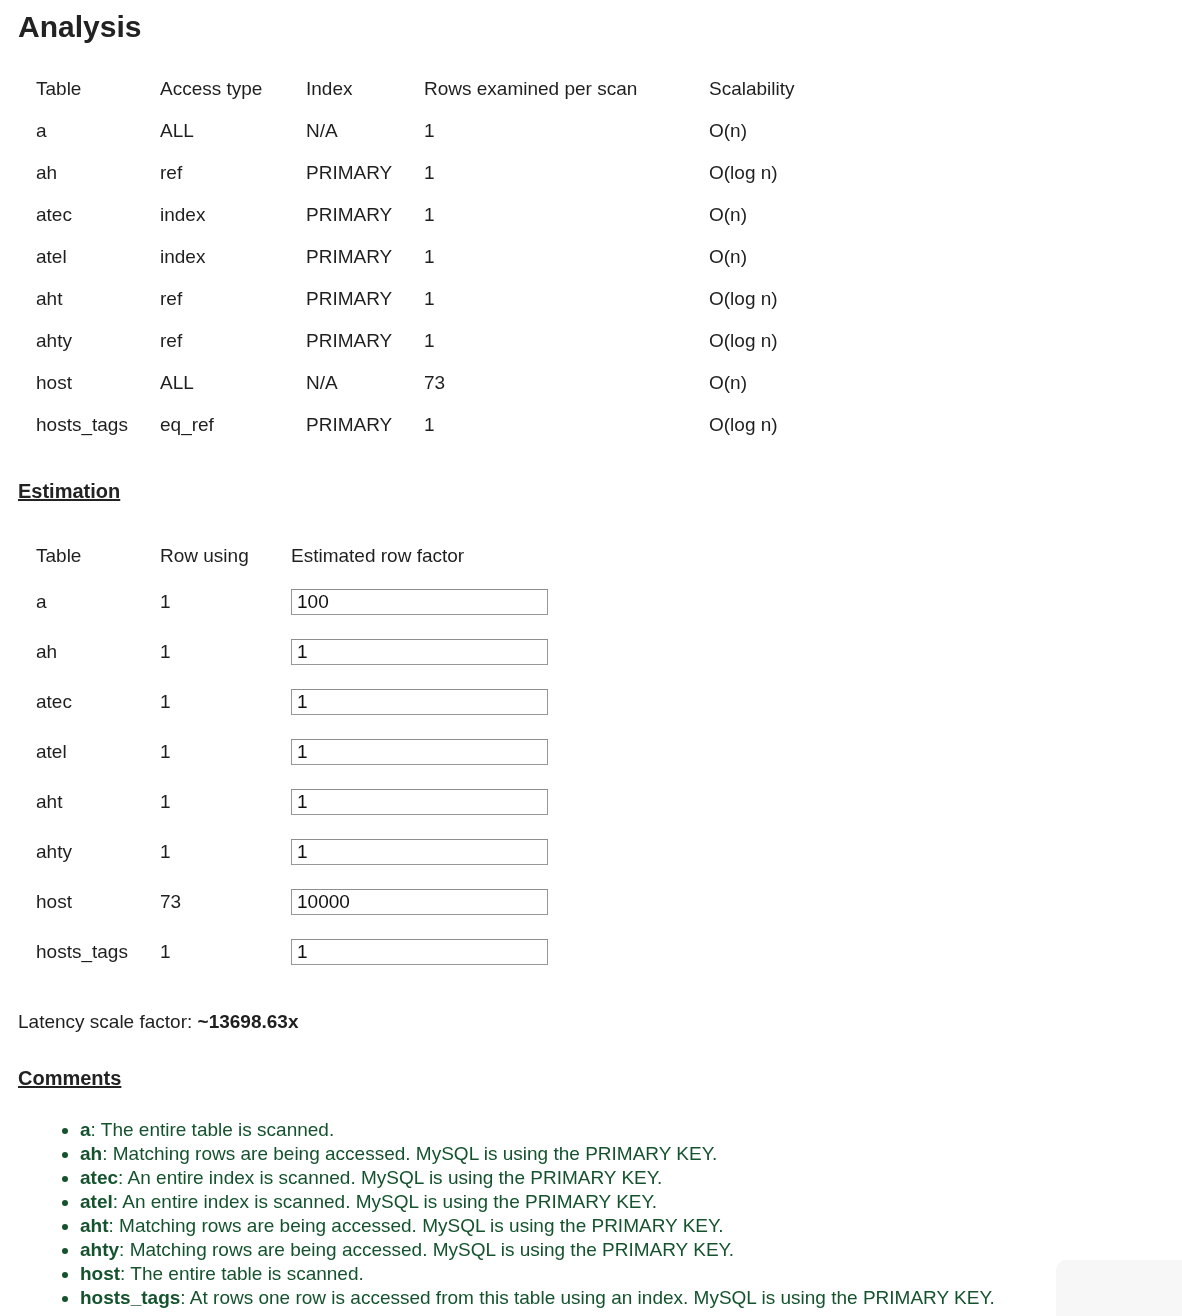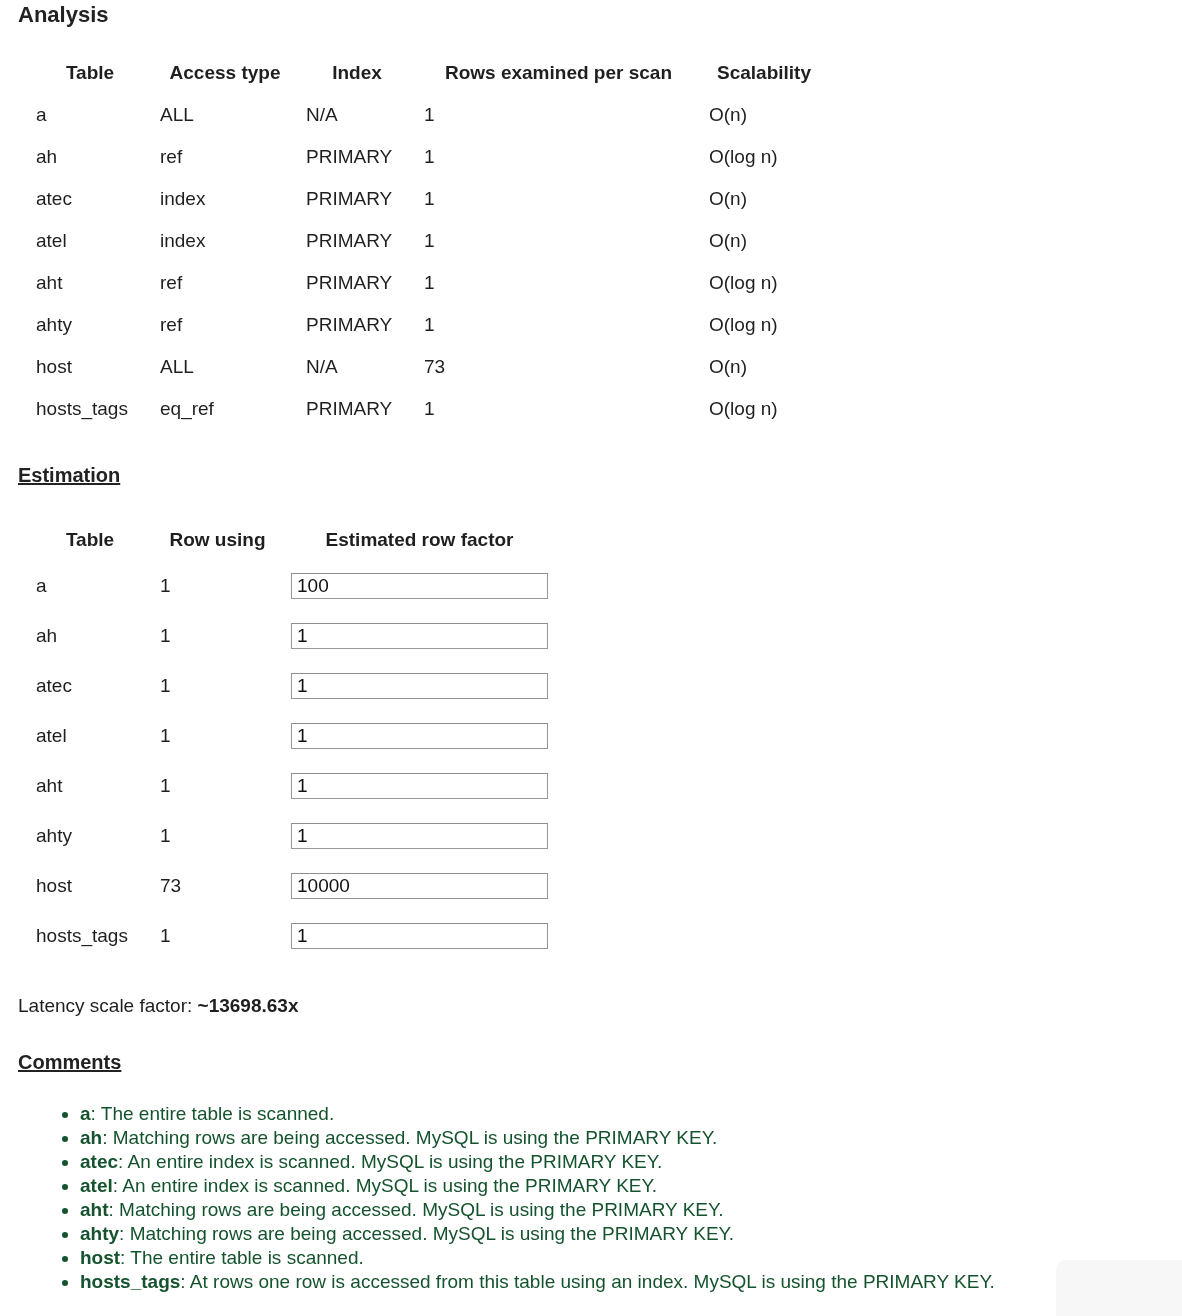--- a/index.html
+++ b/index.html
@@ -6,40 +6,40 @@
   html, body { width: 1182px; height: 1316px; overflow: hidden; }
   body {
     margin: 0;
     padding: 2px 0 0 18px;
     background: #ffffff;
     color: #1f1f1f;
     font-family: "Liberation Sans", sans-serif;
     font-size: 19px;
   }
   h1 {
-    font-size: 22px;
+    font-size: 30px;
     font-weight: bold;
-    margin: 0 0 24px 0;
+    margin: 8px 0 24px 0;
     color: #222222;
   }
   h2 {
     font-size: 20px;
     font-weight: bold;
     margin: 34px 0 0 0;
     color: #222222;
     text-decoration: underline;
   }
   table {
     border-collapse: separate;
     border-spacing: 16px 0;
     margin-left: 2px;
   }
   th {
-    font-weight: bold;
-    text-align: center;
+    font-weight: normal;
+    text-align: left;
     white-space: nowrap;
     padding: 10px 0;
   }
   td {
     text-align: left;
     white-space: nowrap;
     padding: 10px 0;
   }
   #analysis-table { margin-top: 18px; }
   #analysis-table th:nth-child(1), #analysis-table td:nth-child(1) { min-width: 108px; }

